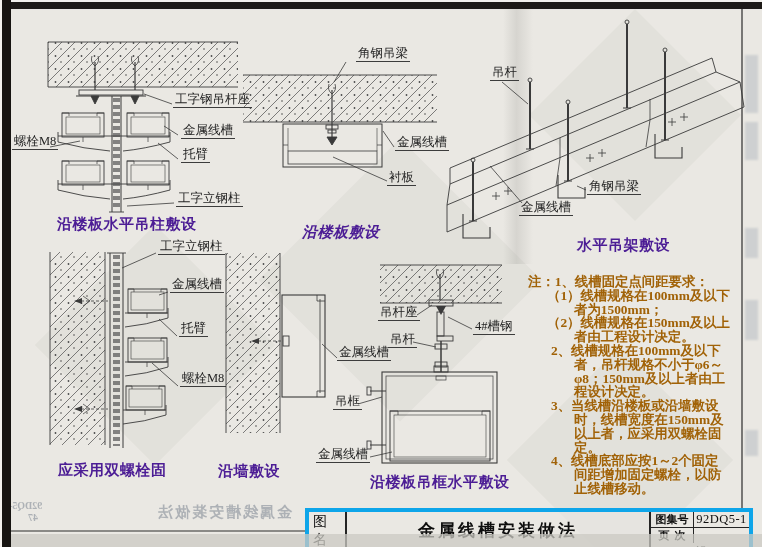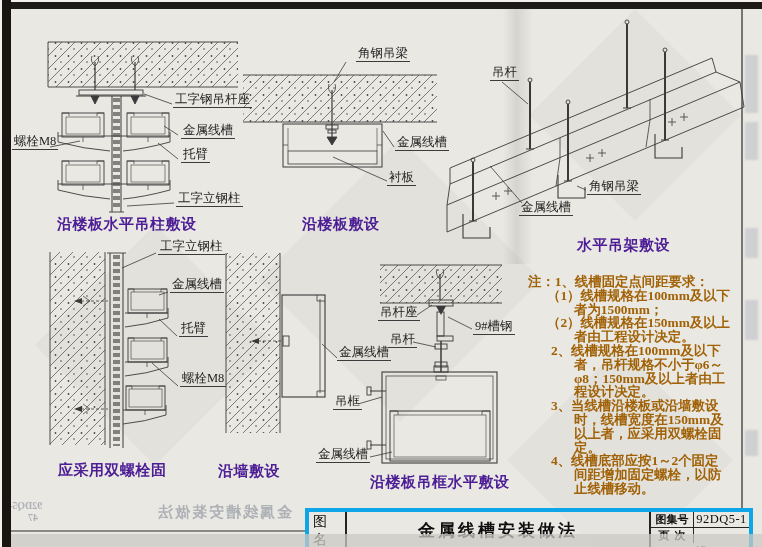--- a/index.html
+++ b/index.html
@@ -183,38 +183,38 @@
   <div class="lb" style="left:12px;top:135px;">螺栓M8</div>
   <div class="lb" style="left:173px;top:93px;">工字钢吊杆座</div>
   <div class="lb" style="left:181px;top:124px;">金属线槽</div>
   <div class="lb" style="left:181px;top:148px;">托臂</div>
   <div class="lb" style="left:176px;top:192px;">工字立钢柱</div>
   <div class="cap" style="left:57px;top:215px;">沿楼板水平吊柱敷设</div>
 
   <div class="lb" style="left:356px;top:47px;">角钢吊梁</div>
   <div class="lb" style="left:395px;top:136px;">金属线槽</div>
   <div class="lb" style="left:387px;top:171px;">衬板</div>
-  <div class="cap" style="left:302px;top:215px;">沿楼板敷设</div>
+  <div class="cap" style="left:302px;top:223px;font-style:italic;">沿楼板敷设</div>
 
   <div class="lb" style="left:490px;top:66px;">吊杆</div>
   <div class="lb" style="left:587px;top:180px;">角钢吊梁</div>
   <div class="lb" style="left:519px;top:201px;">金属线槽</div>
   <div class="cap" style="left:577px;top:236px;">水平吊架敷设</div>
 
   <div class="lb" style="left:158px;top:240px;">工字立钢柱</div>
   <div class="lb" style="left:170px;top:278px;">金属线槽</div>
   <div class="lb" style="left:179px;top:322px;">托臂</div>
   <div class="lb" style="left:180px;top:372px;">螺栓M8</div>
   <div class="cap" style="left:58px;top:461px;">应采用双螺栓固</div>
 
   <div class="lb" style="left:337px;top:346px;">金属线槽</div>
   <div class="cap" style="left:218px;top:462px;">沿墙敷设</div>
 
   <div class="lb" style="left:378px;top:306px;">吊杆座</div>
-  <div class="lb" style="left:473px;top:320px;">9#槽钢</div>
+  <div class="lb" style="left:473px;top:320px;">4#槽钢</div>
   <div class="lb" style="left:388px;top:333px;">吊杆</div>
   <div class="lb" style="left:333px;top:395px;">吊框</div>
   <div class="lb" style="left:316px;top:448px;">金属线槽</div>
   <div class="cap" style="left:370px;top:473px;">沿楼板吊框水平敷设</div>
 
   <div class="notes">
     <div class="nl">注：1、线槽固定点间距要求：</div>
     <div class="nl ip">（1）线槽规格在100mm及以下</div>
     <div class="nl ic">者为1500mm；</div>
     <div class="nl ip">（2）线槽规格在150mm及以上</div>

